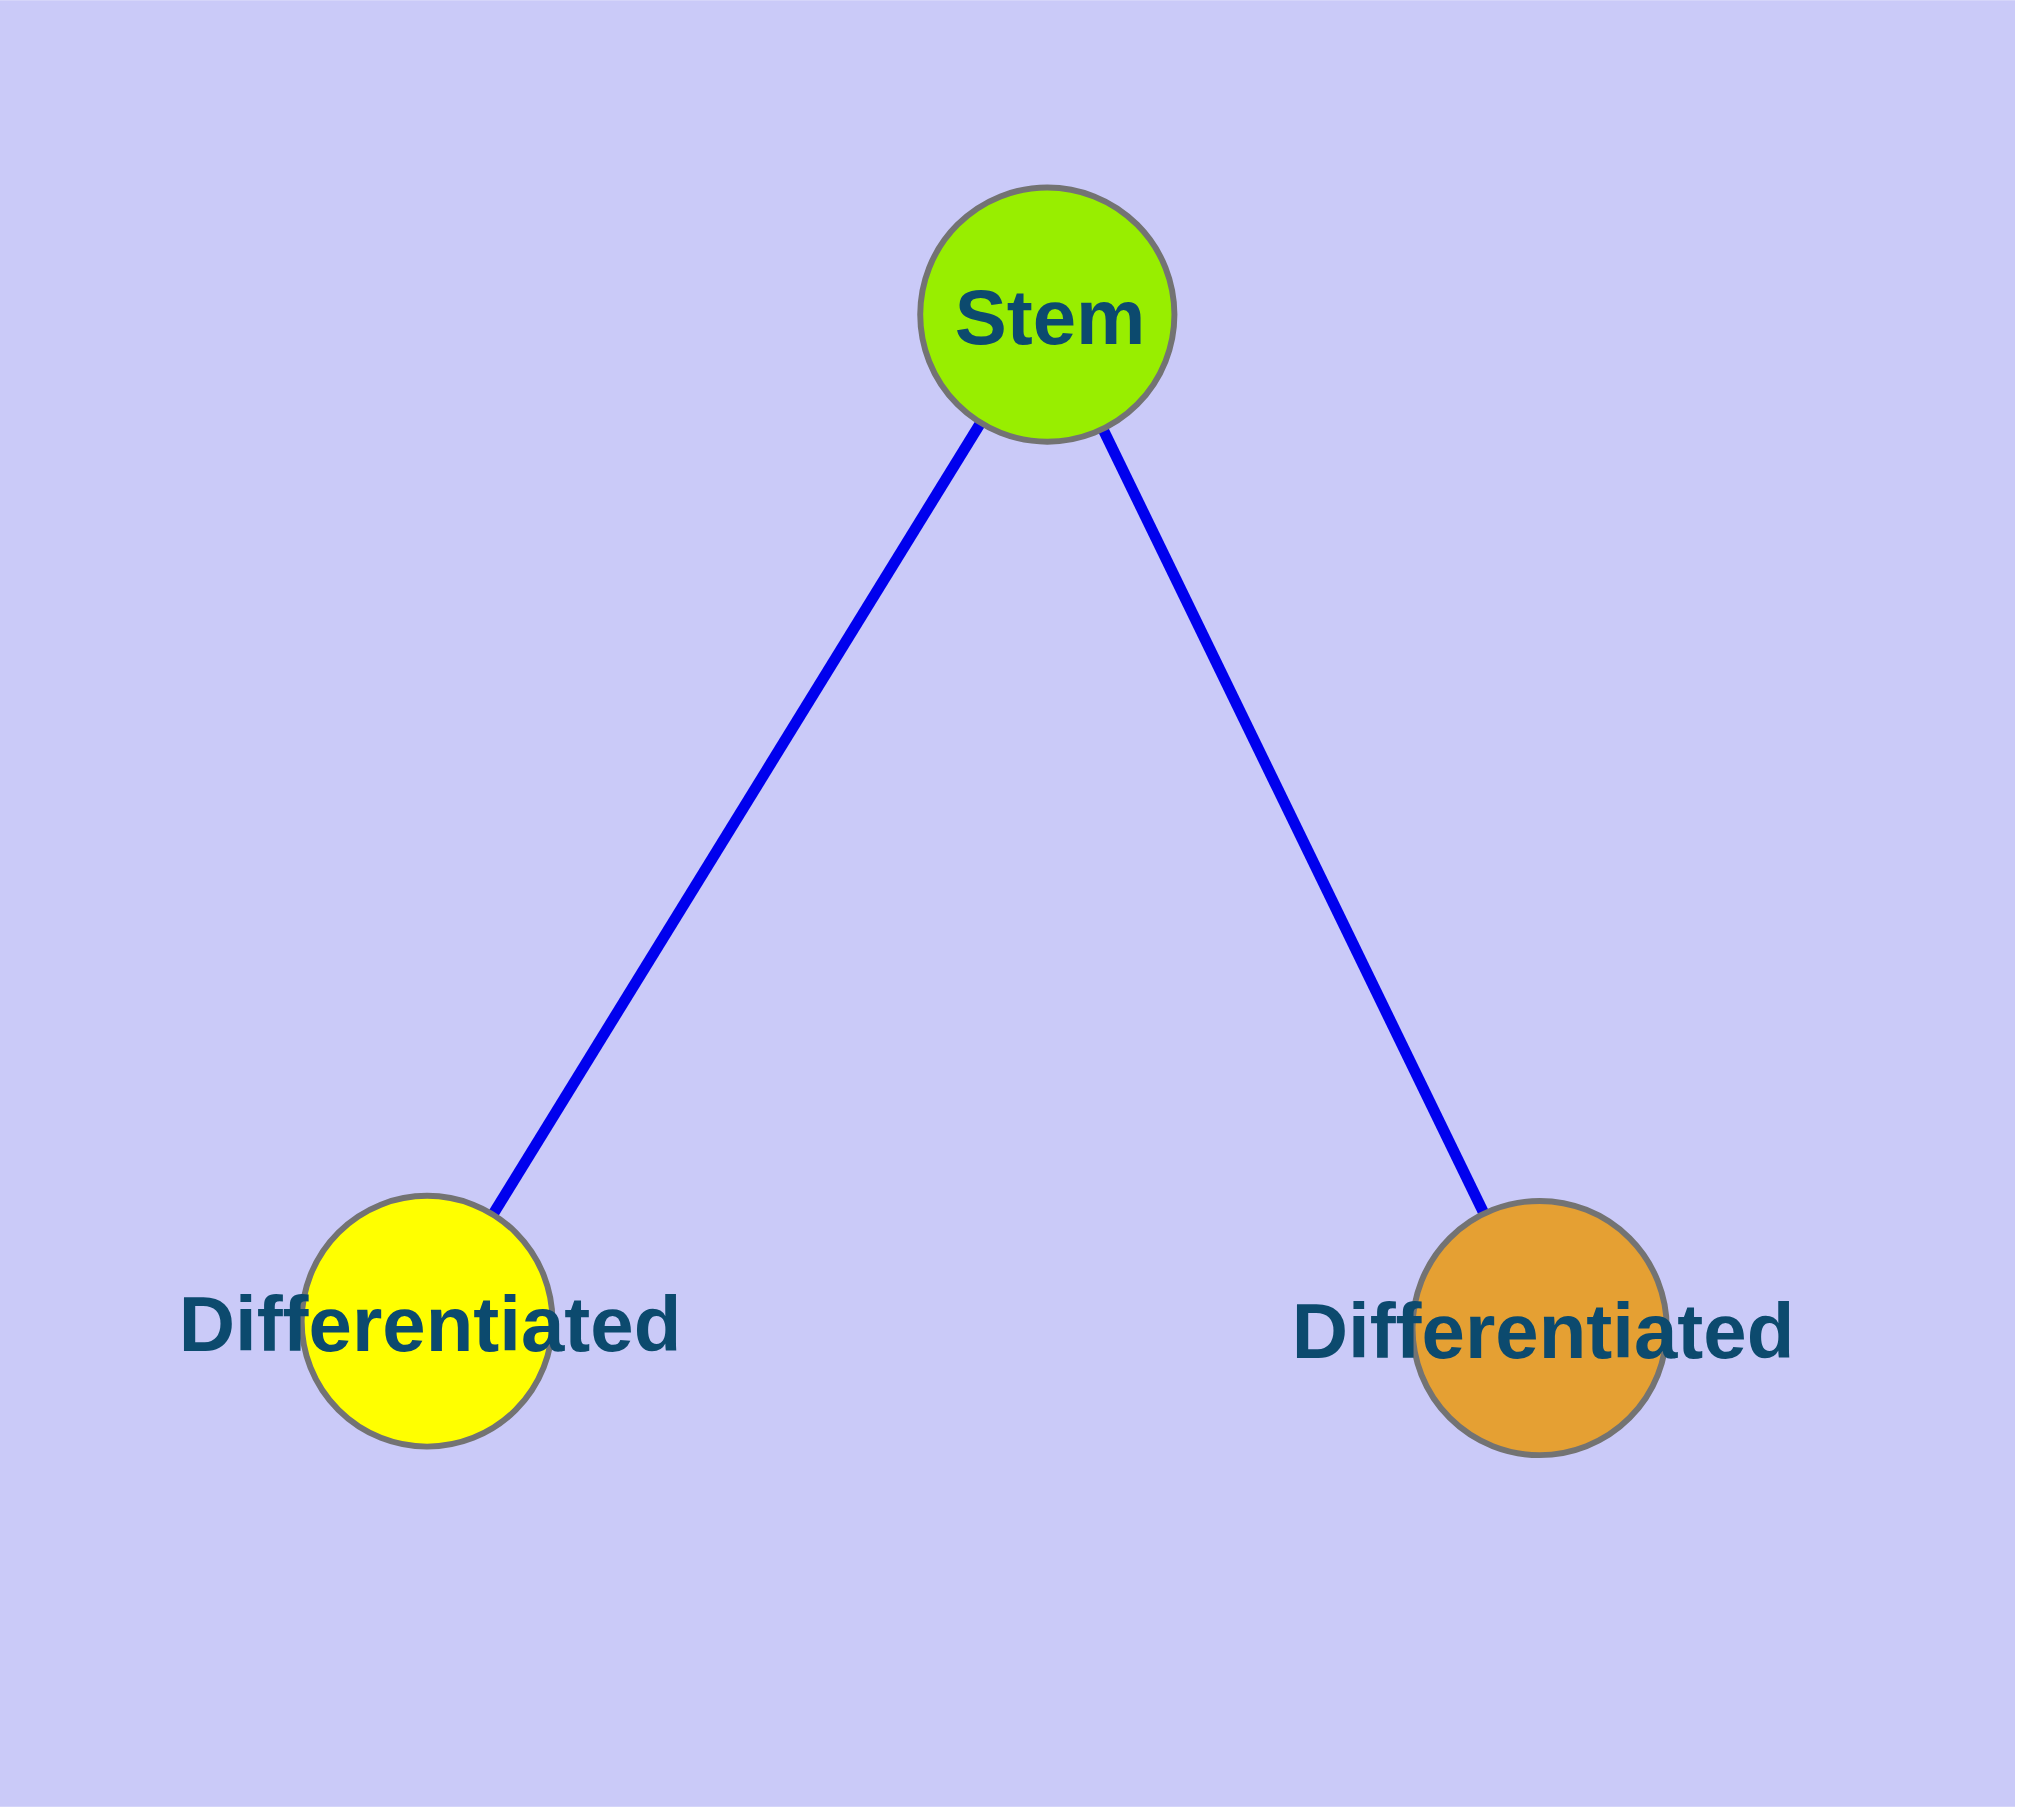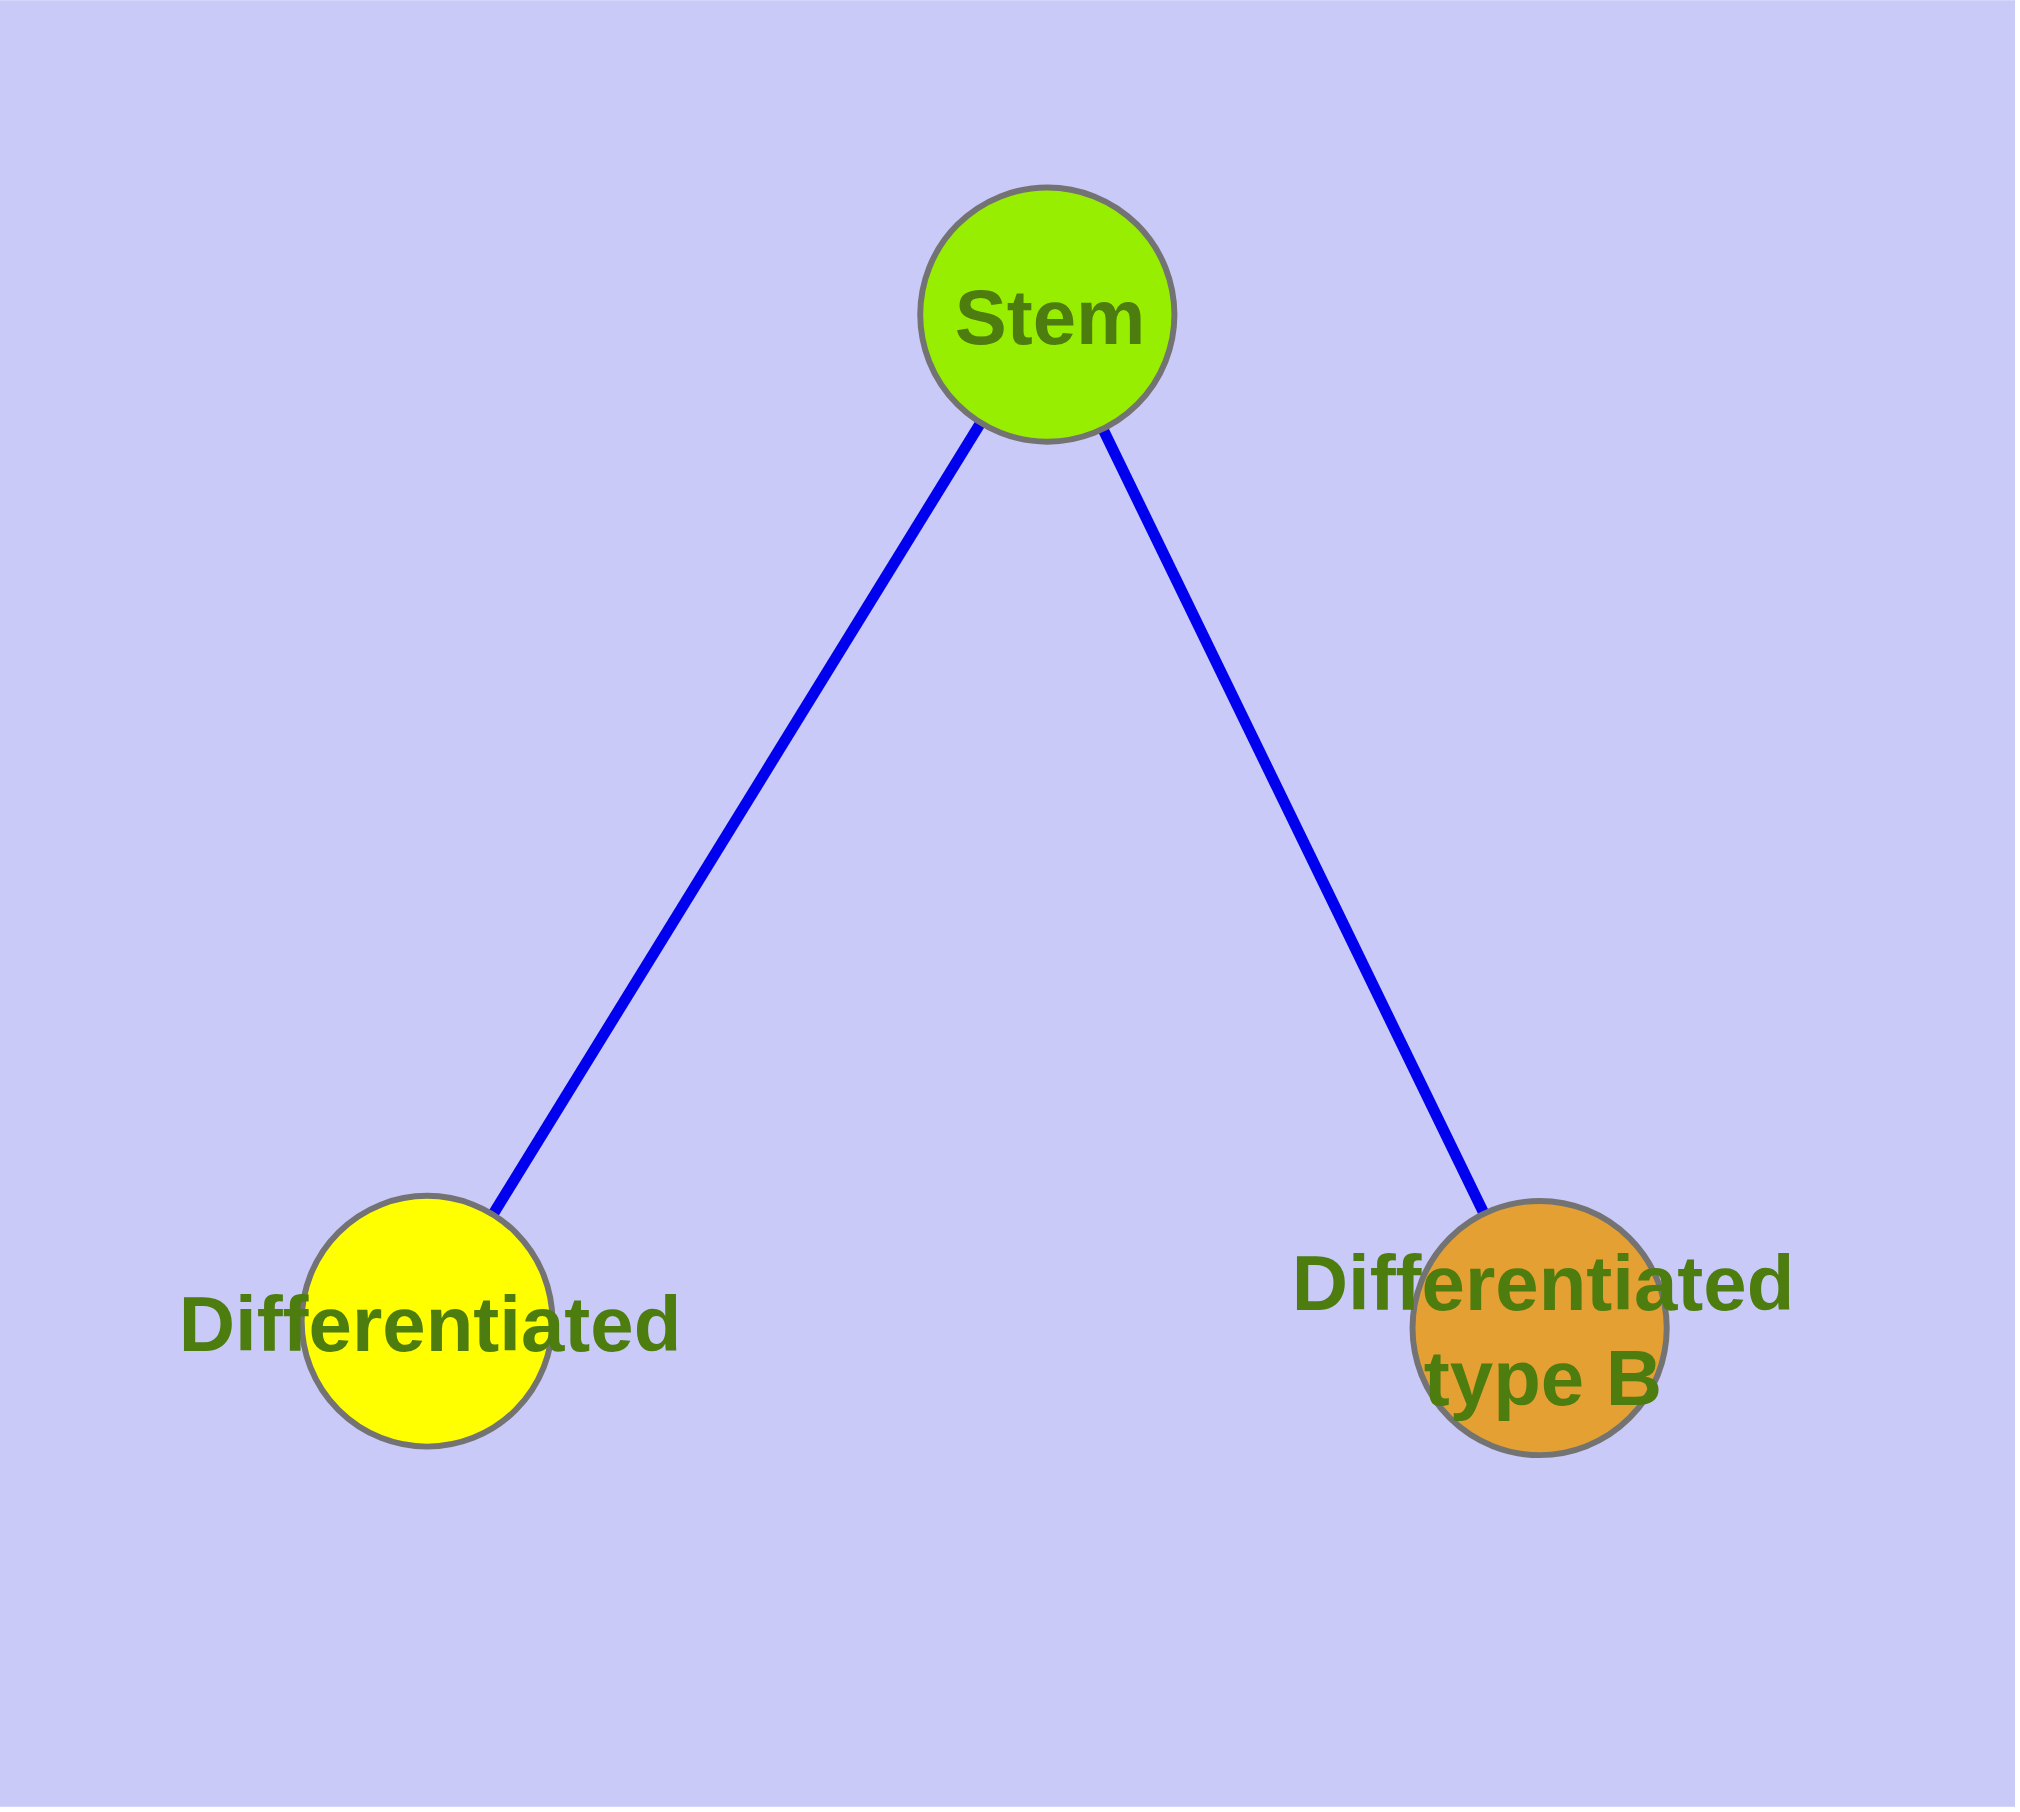--- a/index.html
+++ b/index.html
@@ -27,21 +27,21 @@
   svg.graph {
     position: absolute;
     left: 0;
     top: 0;
     display: block;
   }
   .node-label {
     position: absolute;
     transform: translate(-50%, -50%);
     text-align: center;
-    color: #4d7c0f;
+    color: #0c4a6e;
     font-weight: 700;
     font-size: 78px;
     line-height: 95px;
     white-space: nowrap;
     letter-spacing: 0;
   }
   .node-label div {
     white-space: nowrap;
   }
 </style>
@@ -64,16 +64,15 @@
   <div class="node-label" style="left:1050px; top:317px;">
     <div>Stem</div>
   </div>
 
   <div class="node-label" style="left:430px; top:1324px;">
     <div>Differentiated</div>
   </div>
 
   <div class="node-label" style="left:1543px; top:1331px;">
     <div>Differentiated</div>
-    <div>type B</div>
   </div>
 </div>
 
 
 </body></html>

